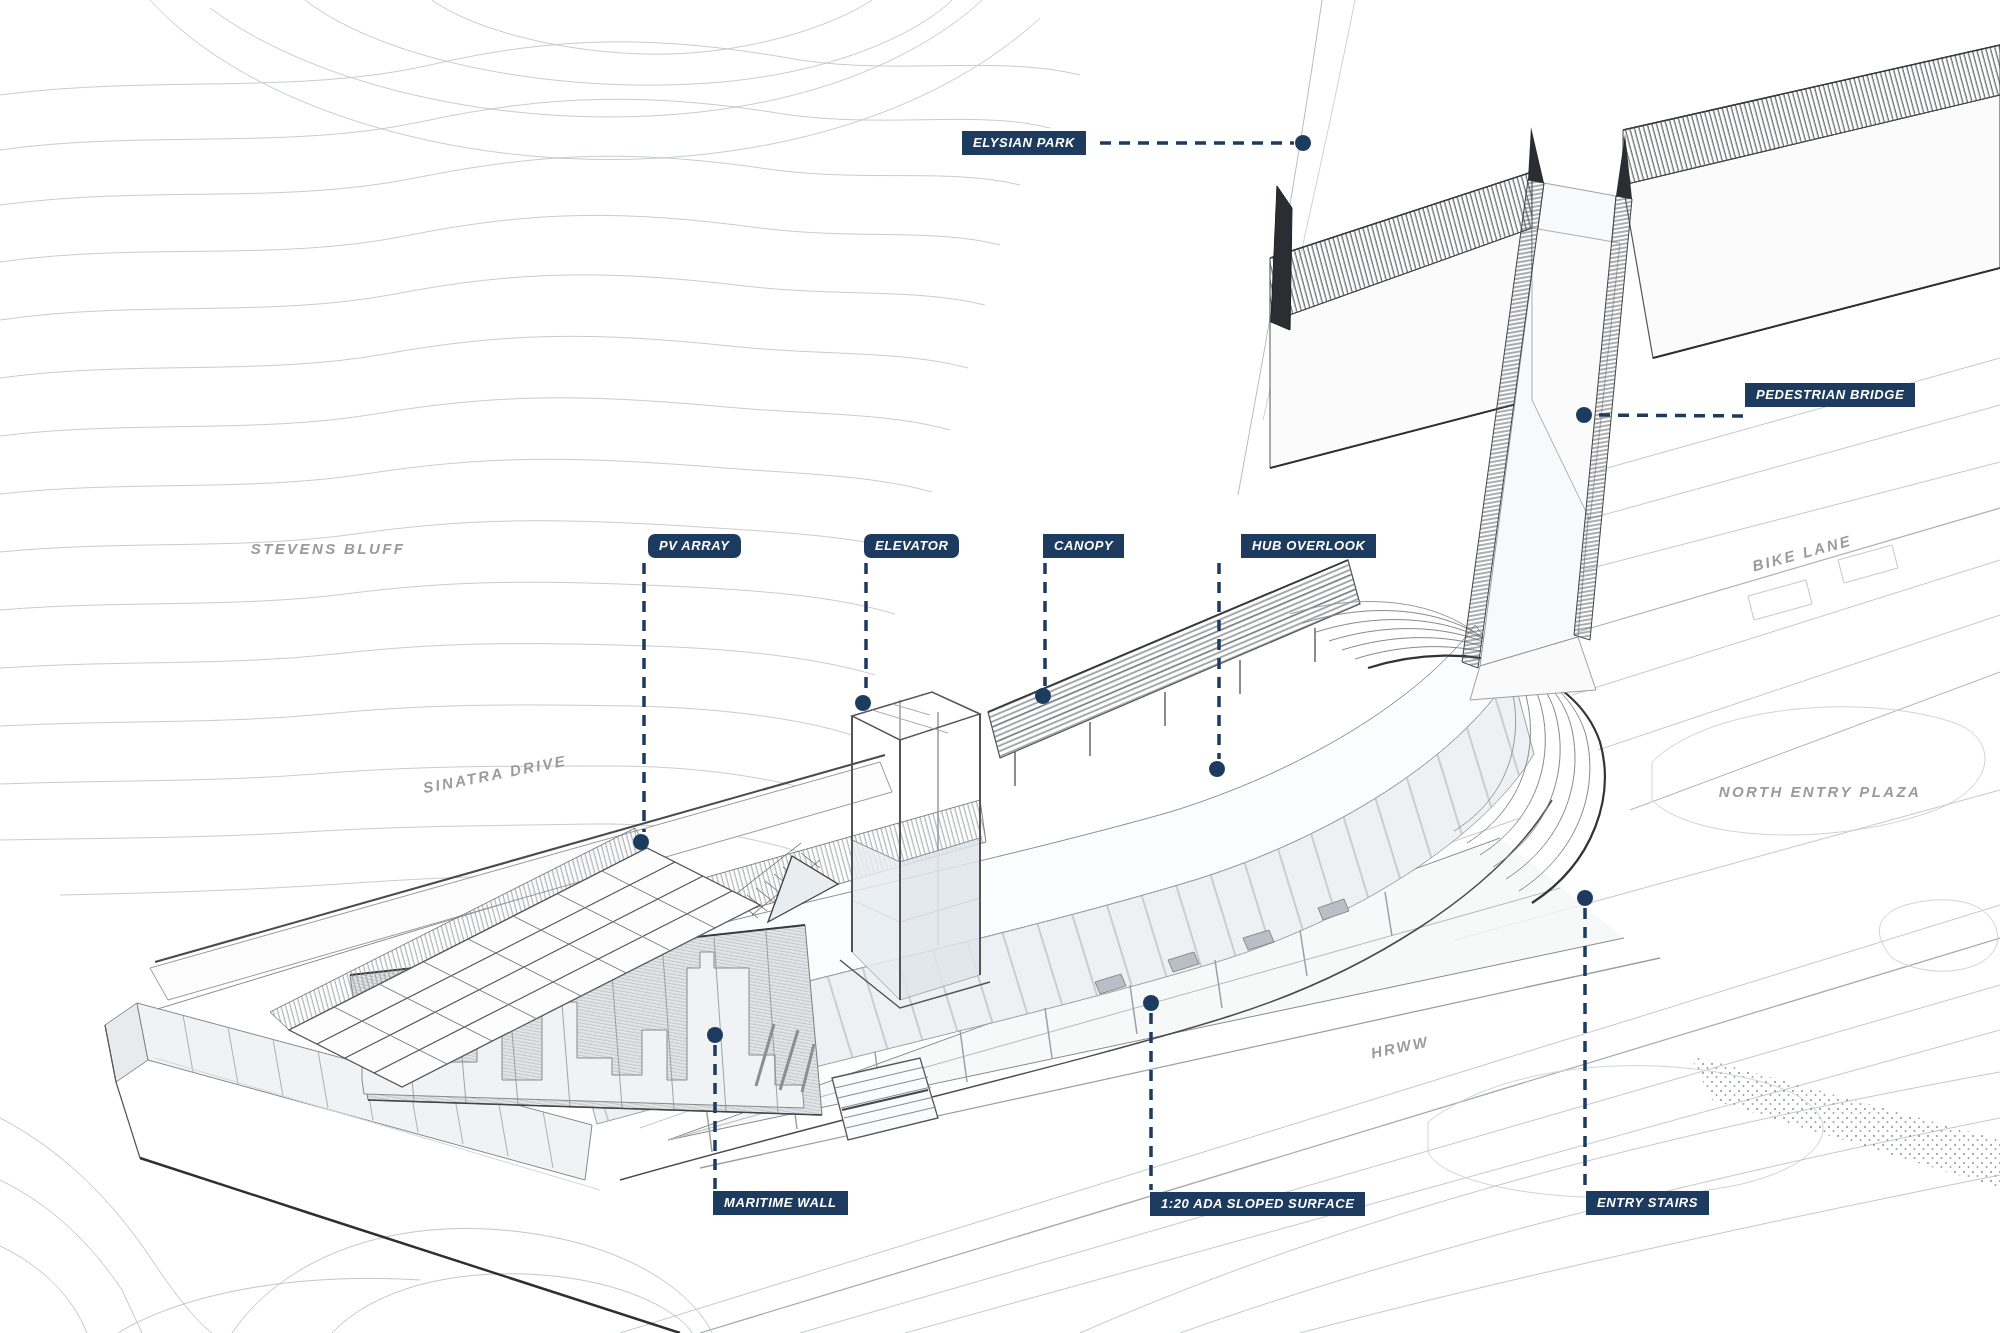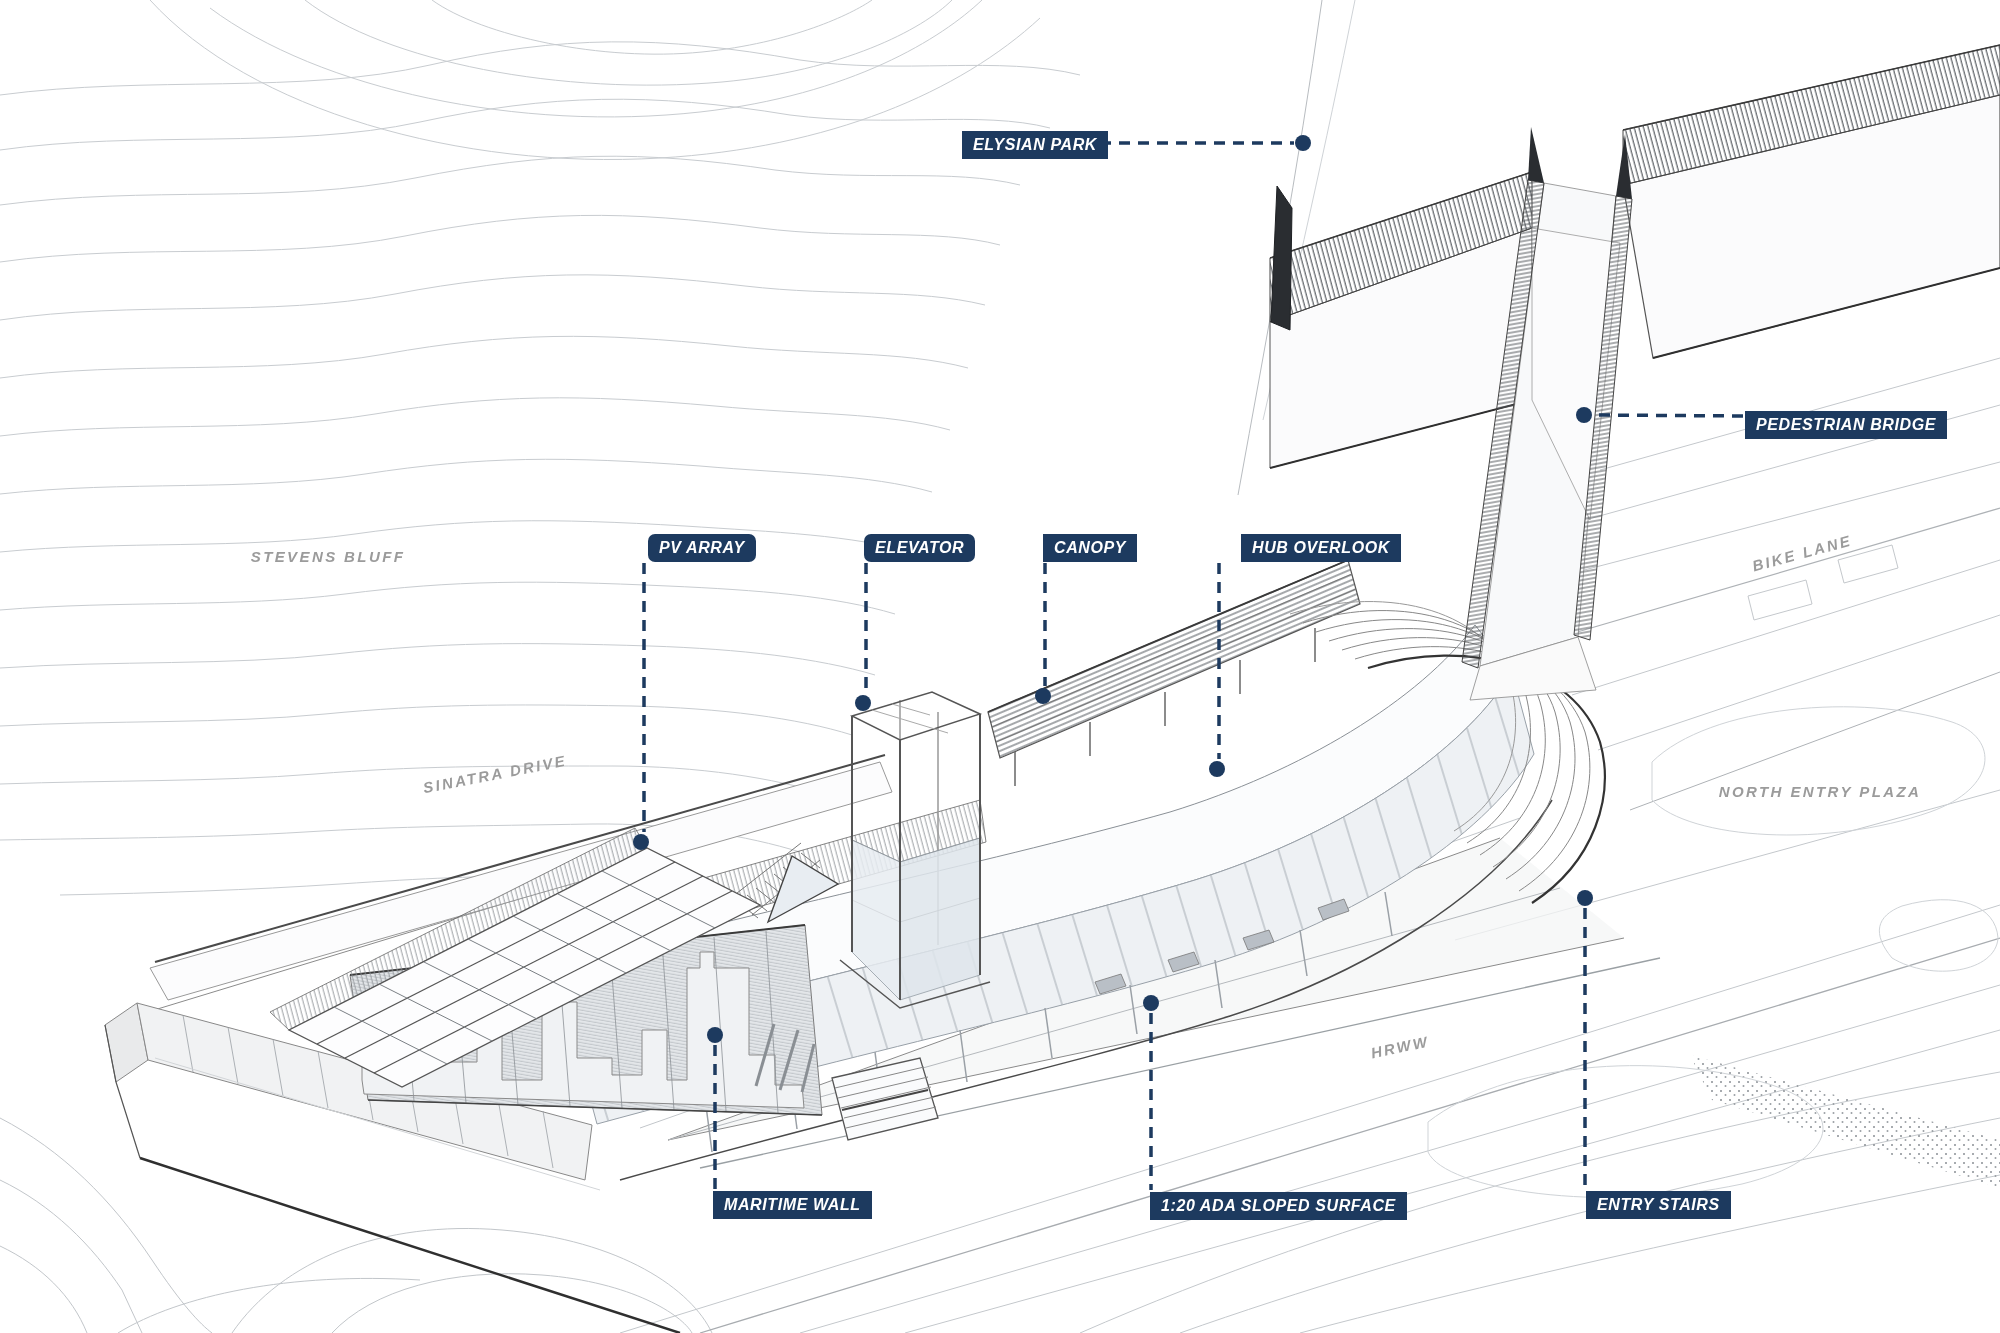--- a/index.html
+++ b/index.html
@@ -1,34 +1,34 @@
 <!DOCTYPE html>
 <html><head>
 <meta charset="utf-8">
 <style>
   html,body{margin:0;padding:0;background:#ffffff;}
   #stage{position:relative;width:2000px;height:1333px;background:#ffffff;overflow:hidden;
          font-family:"Liberation Sans", sans-serif;}
   #art{position:absolute;left:0;top:0;}
   .callout{position:absolute;background:#1d3a5f;color:#ffffff;font-style:italic;font-weight:bold;
-           font-size:16px;letter-spacing:.6px;padding:5px 11px;white-space:nowrap;line-height:1.1;}
+           font-size:13px;letter-spacing:.6px;padding:5px 11px;white-space:nowrap;line-height:1.1;}
   .ctx{position:absolute;color:#9b9b9b;font-style:italic;font-weight:bold;font-size:15px;
        letter-spacing:2.4px;white-space:nowrap;transform-origin:center center;}
   
   .L-elysian{left:962px;top:131px;}
-  .L-pedbridge{left:1745px;top:411px;}
+  .L-pedbridge{left:1745px;top:383px;}
   .L-pv{left:648px;top:534px;border-radius:7px;}
   .L-elevator{left:864px;top:534px;border-radius:7px;}
   .L-canopy{left:1043px;top:534px;}
   .L-hub{left:1216px;top:534px;margin-left:25px;}
   .L-maritime{left:713px;top:1191px;text-align:right;}
   .L-ada{left:1150px;top:1192px;}
   .L-stairs{left:1586px;top:1191px;font-style:italic;}
   
-  .g-bluff{left:328px;top:548px;transform:translate(-50%,-50%);margin-top:8px;}
+  .g-bluff{left:328px;top:548px;transform:translate(-50%,-50%);}
   .g-sinatra{left:495px;top:774px;transform:translate(-50%,-50%) rotate(-11deg);}
   .g-bike{left:1802px;top:553px;transform:translate(-50%,-50%) rotate(-15deg);}
   .g-plaza{left:1820px;top:791px;transform:translate(-50%,-50%);}
   .g-hrww{left:1400px;top:1047px;transform:translate(-50%,-50%) rotate(-12deg);}
 </style>
 </head>
 <body>
 
 <div id="stage">
 

